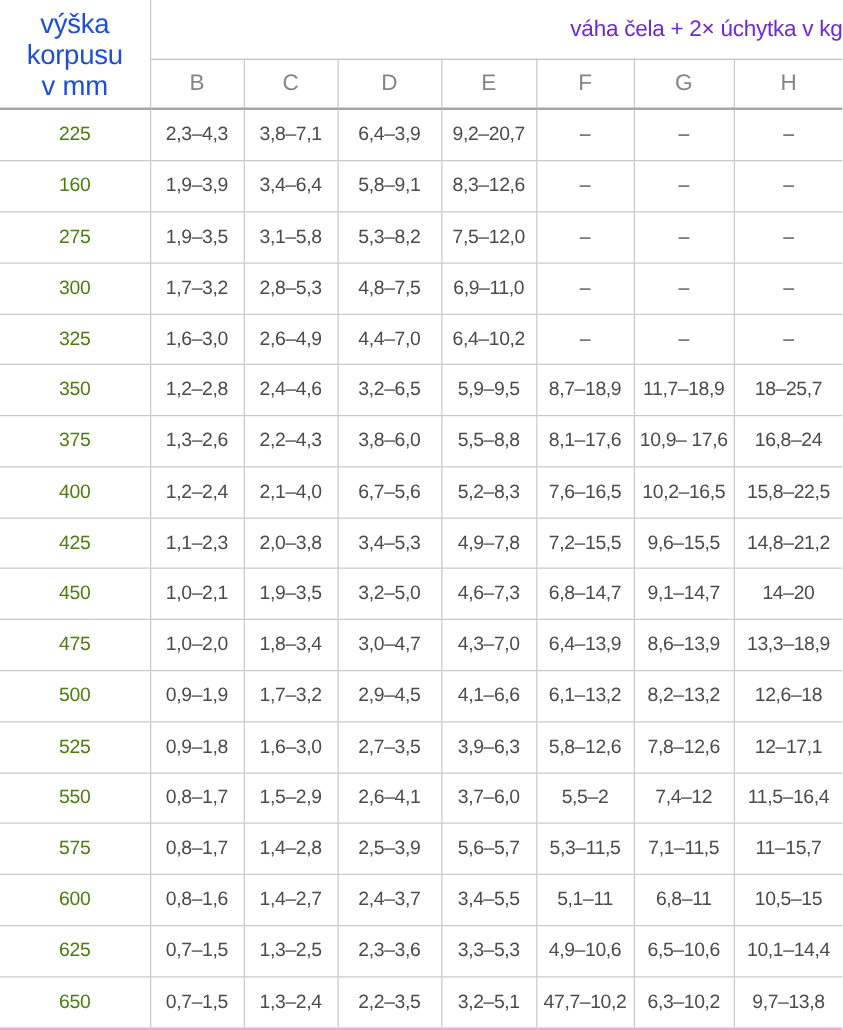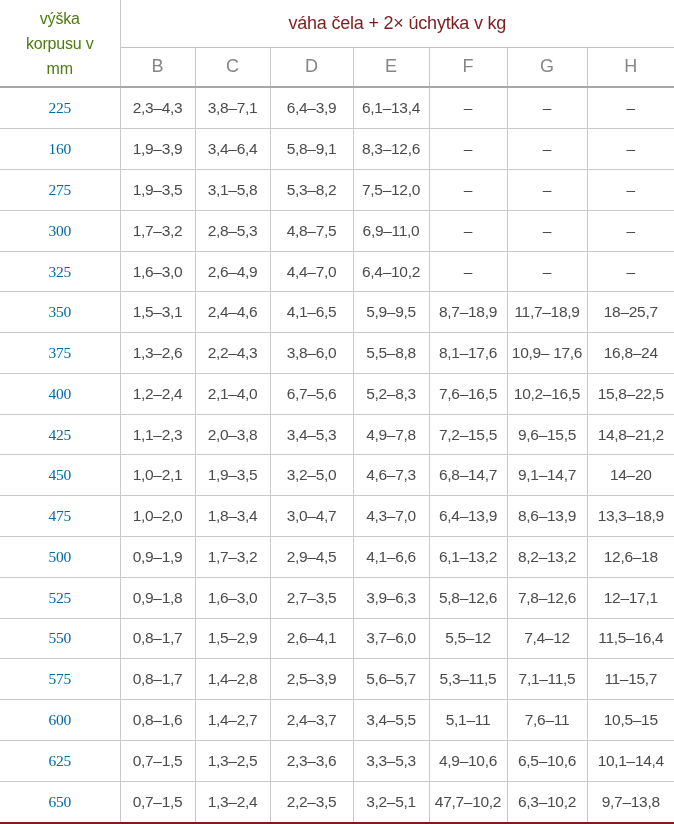--- a/index.html
+++ b/index.html
@@ -23,36 +23,36 @@
   
   thead tr.top-row    { height: 47px; }
   thead tr.col-row    { height: 40px; }
 
   th.corner {
     border-right: 1px solid #c9c9cb;
     border-bottom: 2px solid #a6a6a8;
     vertical-align: middle;
     text-align: center;
     font-weight: 400;
-    color: #4d7c0f;
-    font-size: 16px;
+    color: #1d4ed8;
+    font-size: 22px;
     letter-spacing: -0.2px;
     padding: 0;
   }
   th.corner .corner-inner {
     max-width: 78px;
     margin: 0 auto;
     line-height: 25px;
   }
   th.span-h {
     border-bottom: 1px solid #c2c2c4;
     vertical-align: middle;
-    text-align: center;
+    text-align: right;
     font-weight: 400;
-    color: #7f1d1d;
+    color: #6d28d9;
     font-size: 18px;
     letter-spacing: -0.2px;
     padding: 0;
   }
   th.col-h {
     border-left: 1px solid #c9c9cb;
     border-right: 1px solid #c9c9cb;
     border-top: 1px solid #c2c2c4;
     border-bottom: 2px solid #a6a6a8;
     vertical-align: middle;
@@ -71,22 +71,22 @@
     text-align: center;
     vertical-align: middle;
     color: #4b4b4d;
     font-size: 15.5px;
     letter-spacing: -0.3px;
     padding: 0;
     white-space: nowrap;
   }
   tbody td:first-child { border-left: 0; }
   tbody td:last-child  { border-right: 0; }
-  tbody tr:last-child td { border-bottom: 2px solid #7f1d1d; margin-left: 44px; }
-  tbody td.row-header { color: #0369a1; font-family: Liberation Serif, serif; }
+  tbody tr:last-child td { border-bottom: 2px solid #f9a8d4; margin-left: 44px; }
+  tbody td.row-header { color: #4d7c0f; }
 </style>
 </head>
 <body>
 
 <table class="spec-table">
   <colgroup>
     <col style="width:120px">
     <col style="width:75px">
     <col style="width:75px">
     <col style="width:83px">
@@ -113,21 +113,21 @@
       <th class="col-h">G</th>
       <th class="col-h">H</th>
     </tr>
   </thead>
   <tbody>
       <tr>
         <td class="row-header">225</td>
         <td>2,3–4,3</td>
         <td>3,8–7,1</td>
         <td>6,4–3,9</td>
-        <td>6,1–13,4</td>
+        <td>9,2–20,7</td>
         <td>–</td>
         <td>–</td>
         <td>–</td>
       </tr>
       <tr>
         <td class="row-header">160</td>
         <td>1,9–3,9</td>
         <td>3,4–6,4</td>
         <td>5,8–9,1</td>
         <td>8,3–12,6</td>
@@ -160,23 +160,23 @@
         <td>1,6–3,0</td>
         <td>2,6–4,9</td>
         <td>4,4–7,0</td>
         <td>6,4–10,2</td>
         <td>–</td>
         <td>–</td>
         <td>–</td>
       </tr>
       <tr>
         <td class="row-header">350</td>
-        <td>1,5–3,1</td>
+        <td>1,2–2,8</td>
         <td>2,4–4,6</td>
-        <td>4,1–6,5</td>
+        <td>3,2–6,5</td>
         <td>5,9–9,5</td>
         <td>8,7–18,9</td>
         <td>11,7–18,9</td>
         <td>18–25,7</td>
       </tr>
       <tr>
         <td class="row-header">375</td>
         <td>1,3–2,6</td>
         <td>2,2–4,3</td>
         <td>3,8–6,0</td>
@@ -244,42 +244,42 @@
         <td>5,8–12,6</td>
         <td>7,8–12,6</td>
         <td>12–17,1</td>
       </tr>
       <tr>
         <td class="row-header">550</td>
         <td>0,8–1,7</td>
         <td>1,5–2,9</td>
         <td>2,6–4,1</td>
         <td>3,7–6,0</td>
-        <td>5,5–12</td>
+        <td>5,5–2</td>
         <td>7,4–12</td>
         <td>11,5–16,4</td>
       </tr>
       <tr>
         <td class="row-header">575</td>
         <td>0,8–1,7</td>
         <td>1,4–2,8</td>
         <td>2,5–3,9</td>
         <td>5,6–5,7</td>
         <td>5,3–11,5</td>
         <td>7,1–11,5</td>
         <td>11–15,7</td>
       </tr>
       <tr>
         <td class="row-header">600</td>
         <td>0,8–1,6</td>
         <td>1,4–2,7</td>
         <td>2,4–3,7</td>
         <td>3,4–5,5</td>
         <td>5,1–11</td>
-        <td>7,6–11</td>
+        <td>6,8–11</td>
         <td>10,5–15</td>
       </tr>
       <tr>
         <td class="row-header">625</td>
         <td>0,7–1,5</td>
         <td>1,3–2,5</td>
         <td>2,3–3,6</td>
         <td>3,3–5,3</td>
         <td>4,9–10,6</td>
         <td>6,5–10,6</td>

